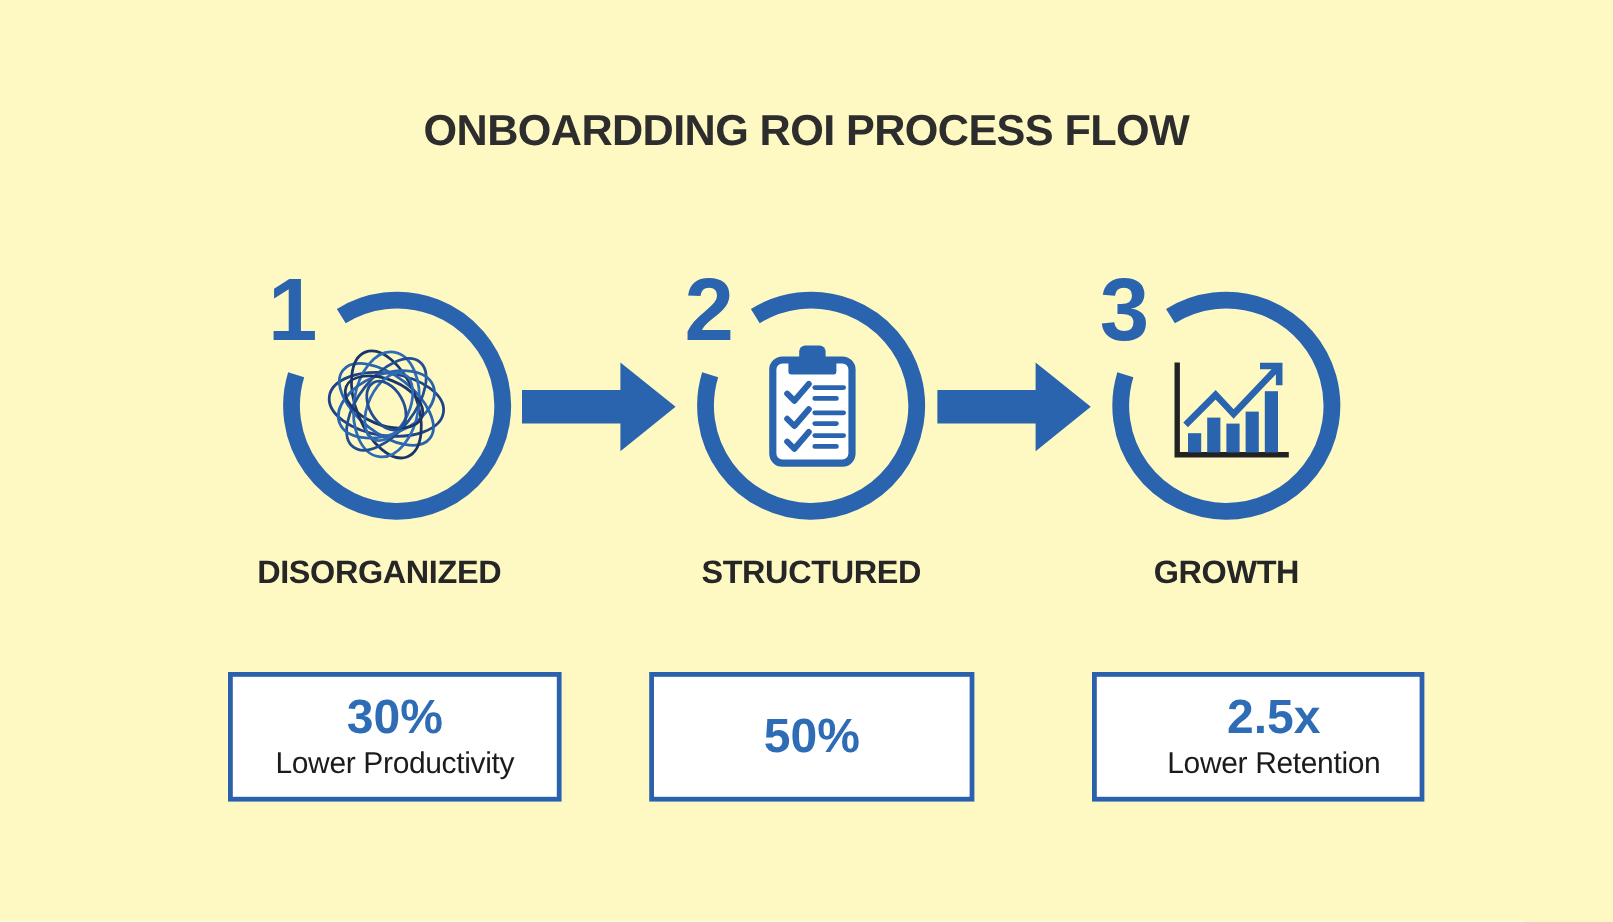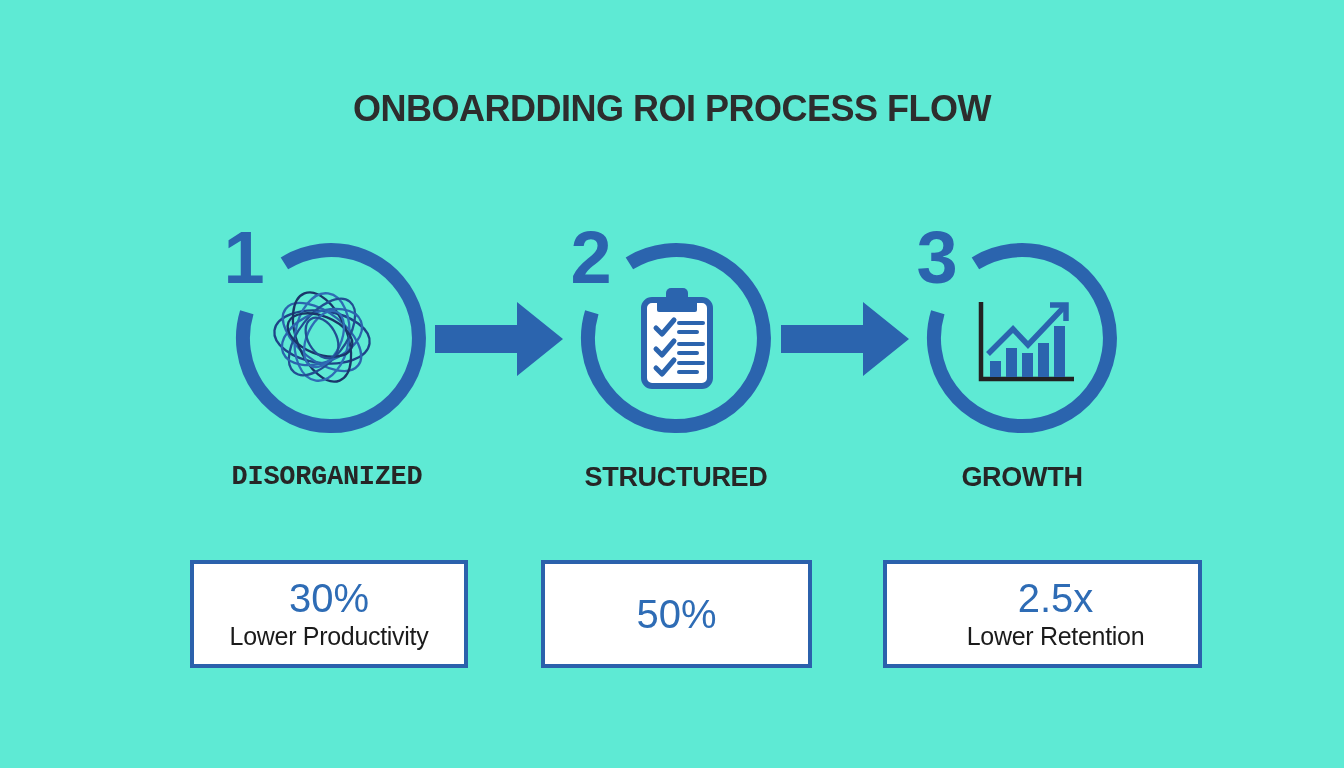--- a/index.html
+++ b/index.html
@@ -1,20 +1,20 @@
 <!DOCTYPE html>
 <html><head>
 <meta charset="utf-8">
 <style>
   html, body { margin: 0; padding: 0; background: #ffffff; }
   .canvas {
     position: relative;
     width: 1344px;
     height: 768px;
-    background: #5eead4;
+    background: #fef9c3;
     overflow: hidden;
     font-family: "Liberation Sans", sans-serif;
   }
   .title {
     position: absolute;
     top: 88px;
     left: 0;
     width: 100%;
     text-align: center;
     font-size: 36px;
@@ -38,41 +38,41 @@
   .step-label {
     position: absolute;
     top: 462px;
     width: 300px;
     text-align: center;
     font-size: 27px;
     font-weight: 800;
     letter-spacing: -0.3px;
     color: #262626;
   }
-  .step-label.l1 { left: 177px; font-family: Liberation Mono, monospace; }
+  .step-label.l1 { left: 166px; }
   .step-label.l2 { left: 526px; }
   .step-label.l3 { left: 872px; }
   .stat-box {
     position: absolute;
     top: 560px;
     height: 108px;
     border: 4px solid #2b61ac;
     background: #ffffff;
     box-sizing: border-box;
     display: flex;
     flex-direction: column;
     align-items: center;
     justify-content: center;
   }
   .stat-box.b1 { left: 190px; width: 278px; }
   .stat-box.b2 { left: 541px; width: 271px; gap: 47px; }
-  .stat-box.b3 { left: 883px; width: 319px; padding-left: 26px; }
+  .stat-box.b3 { left: 910px; width: 277px; padding-left: 26px; }
   .stat-value {
     font-size: 40px;
-    font-weight: 400;
+    font-weight: 700;
     line-height: 1.05;
     color: #2e6cb5;
   }
   .stat-label {
     font-size: 25px;
     font-weight: 400;
     letter-spacing: -0.3px;
     margin-top: 3px;
     color: #1b1b1b;
   }

